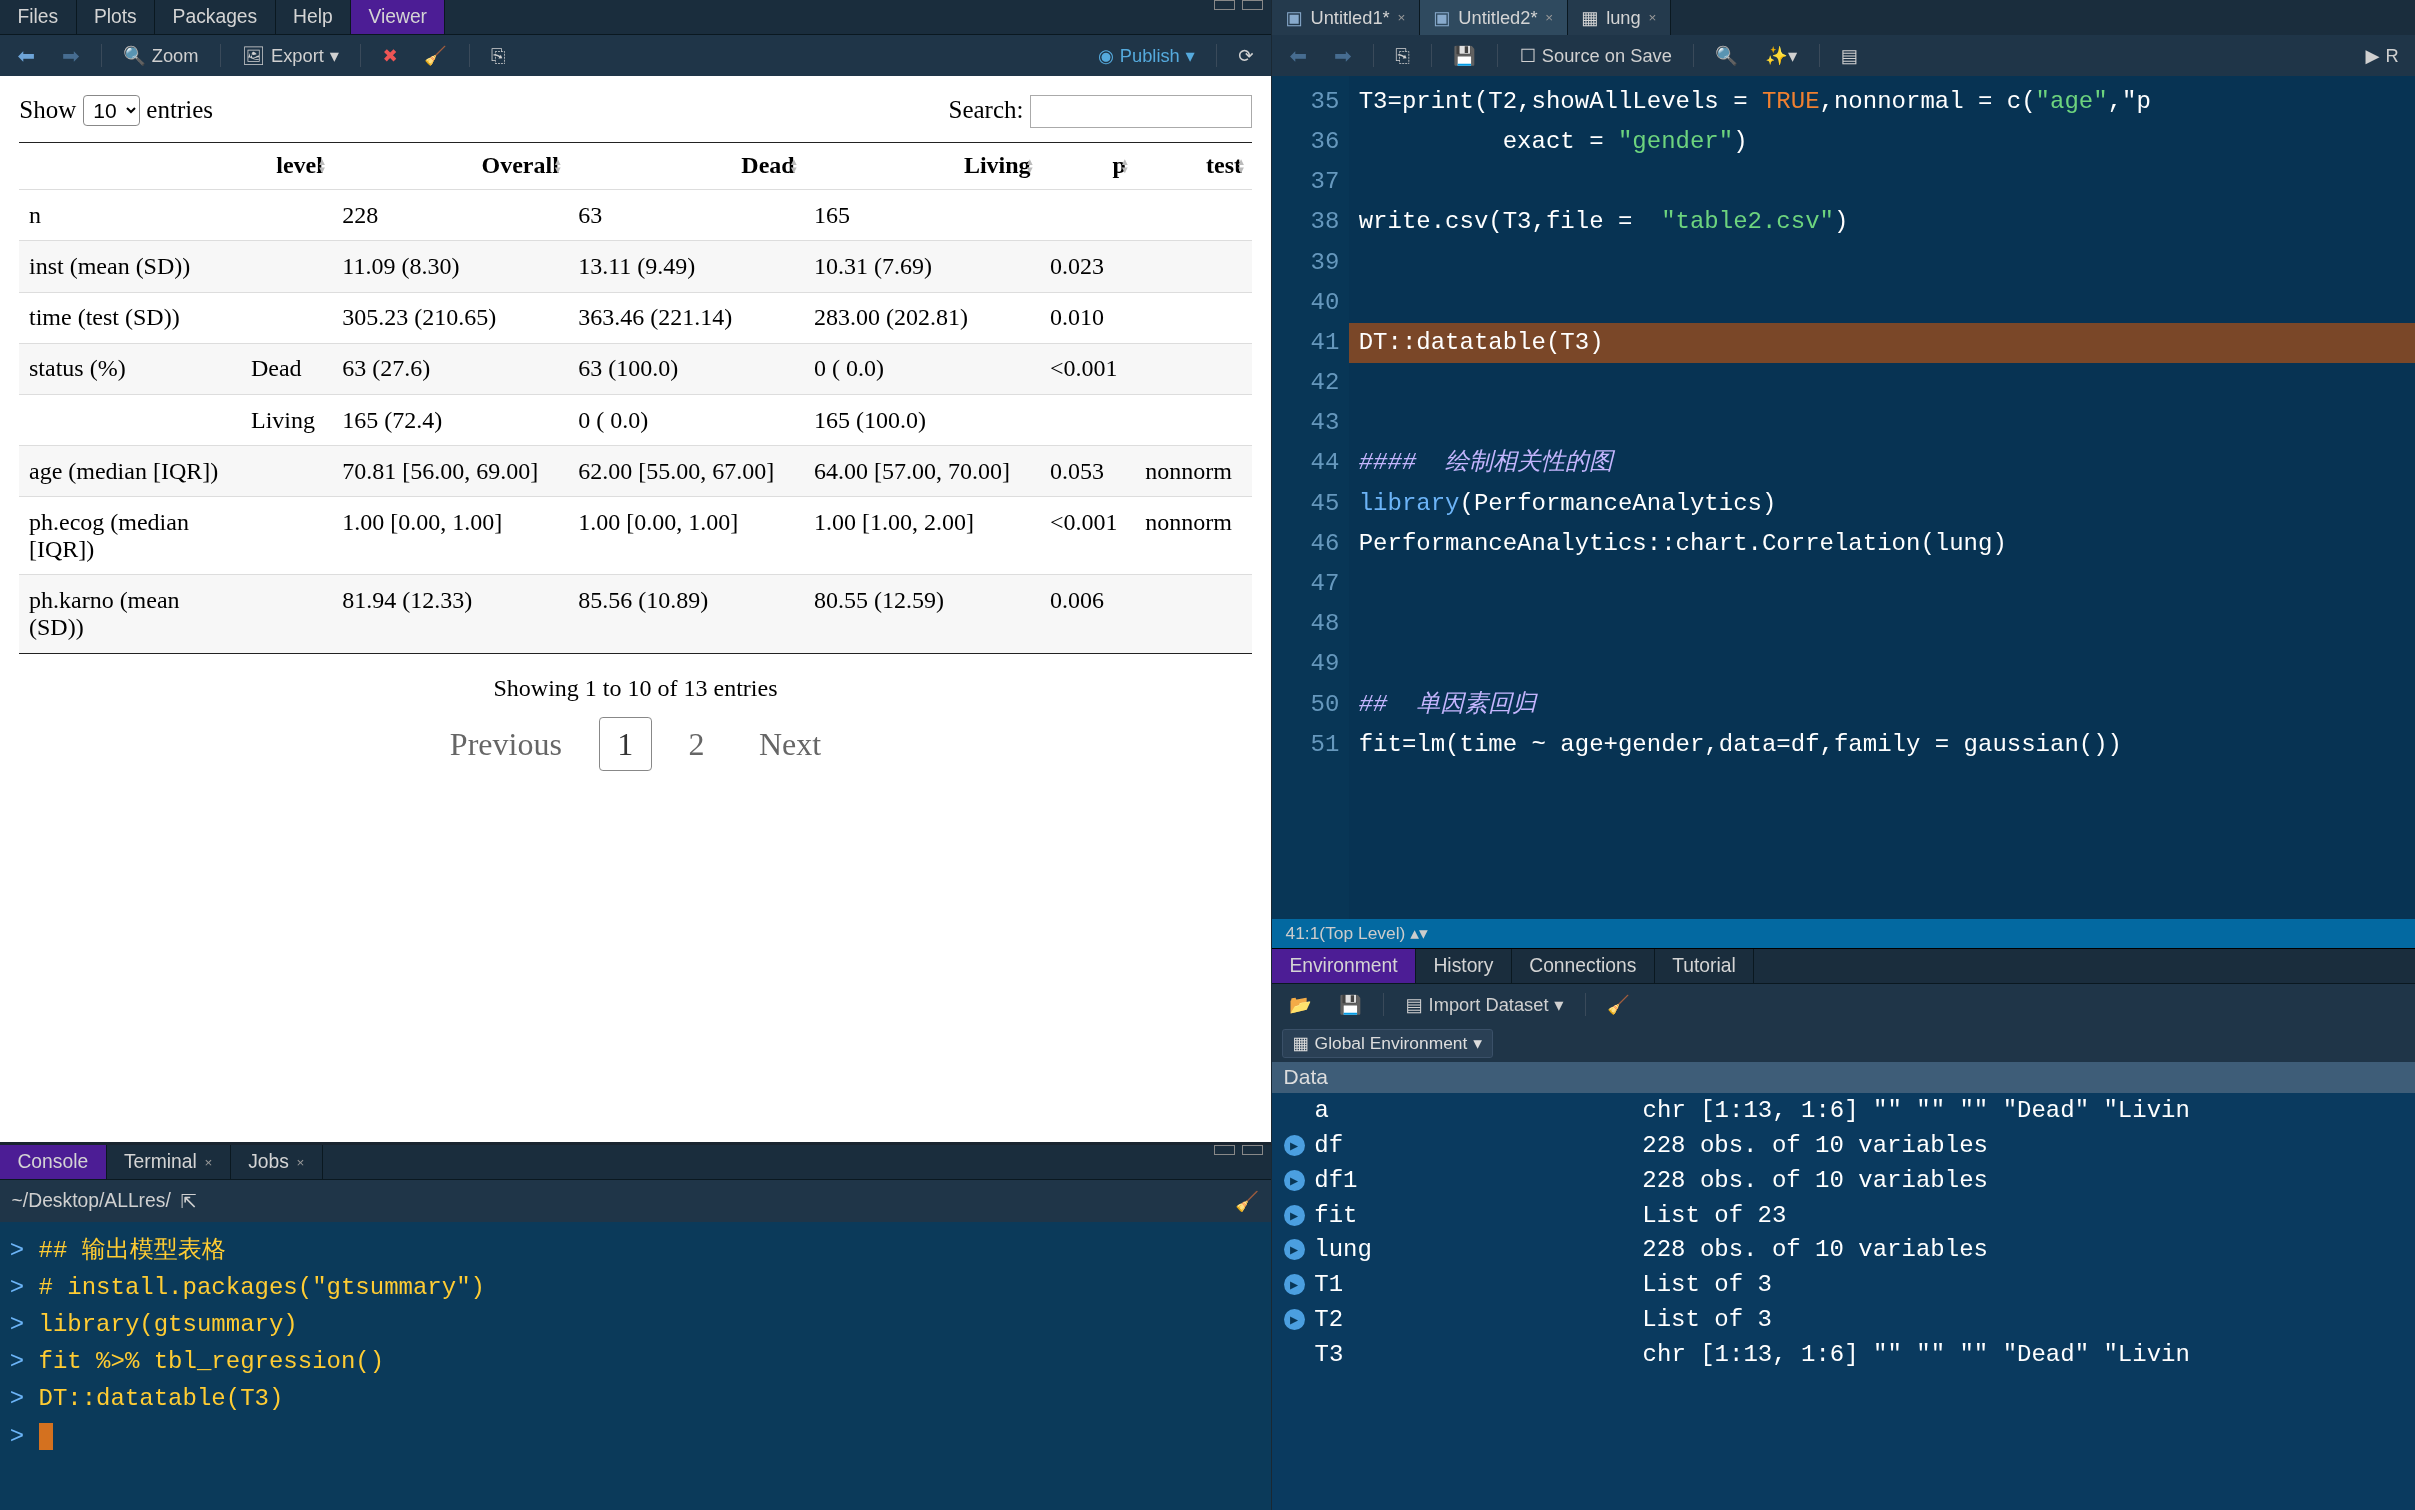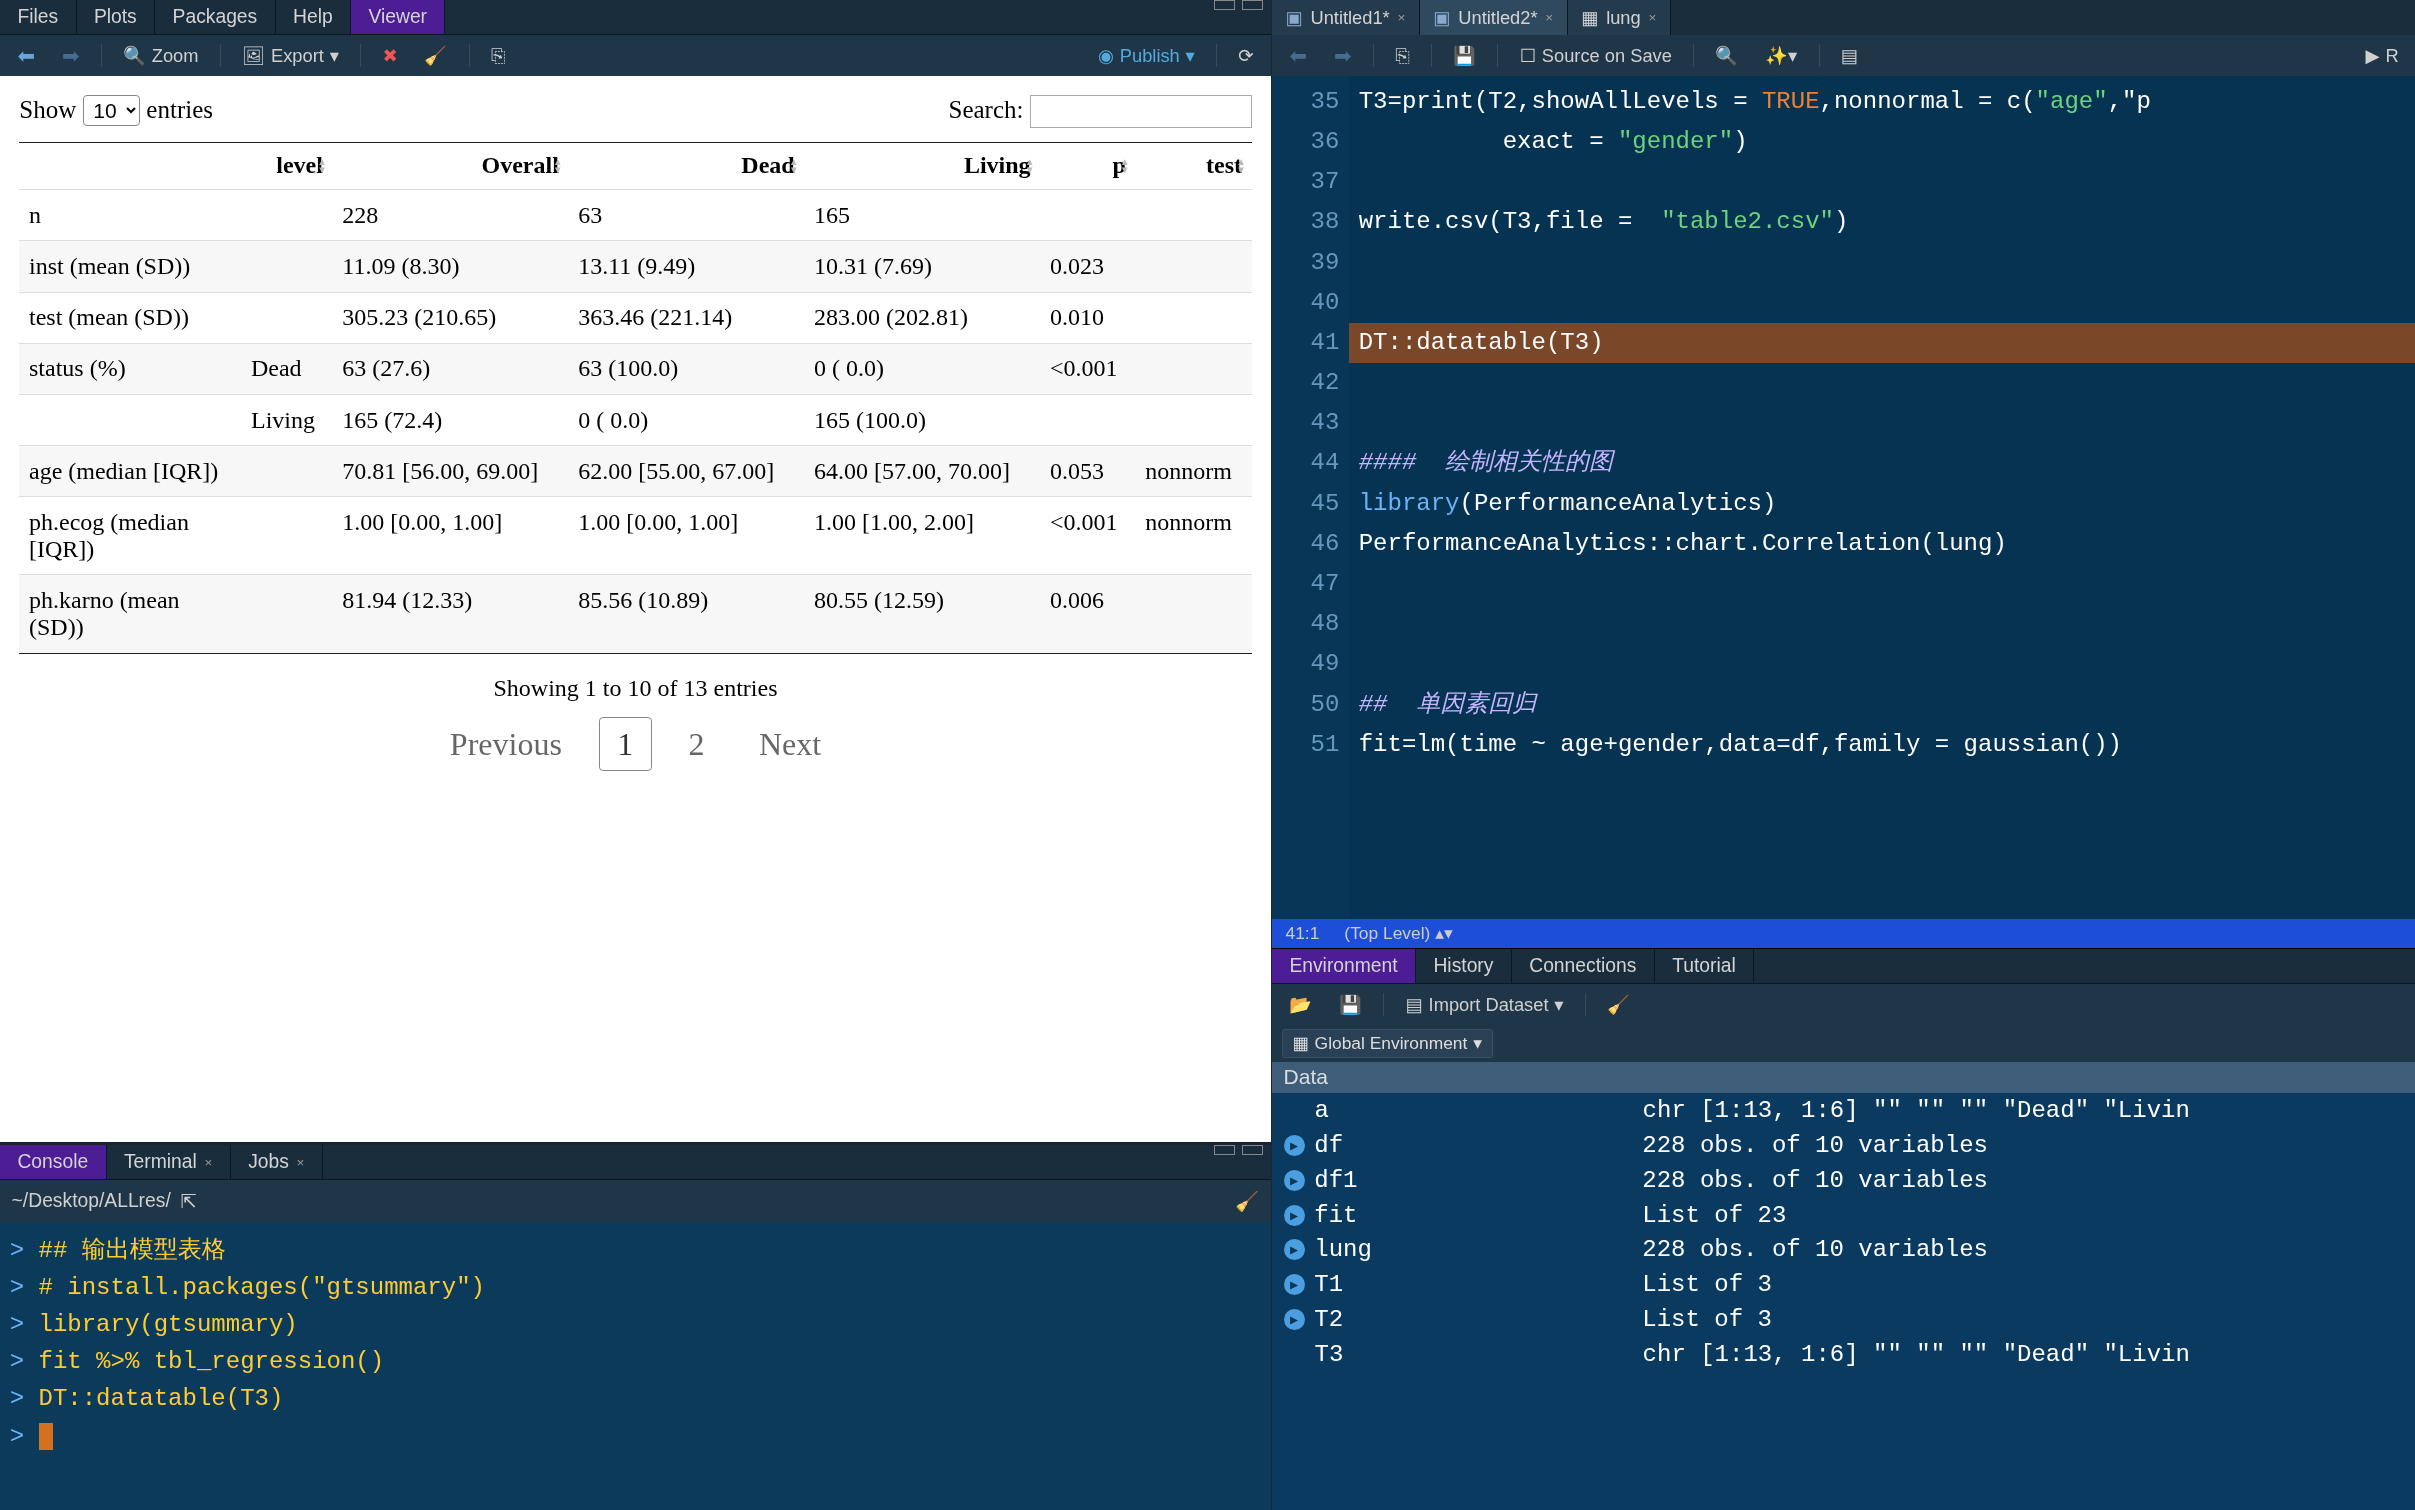--- a/index.html
+++ b/index.html
@@ -53,21 +53,21 @@
     .ed-tab.active { background: #2f4a5f; }
     .editor-body { display:flex; flex:1; background:#073353; font-family: 'Courier New', monospace; font-size:24px; overflow:hidden;}
     .gutter { width:77px; background:#083656; text-align:right; padding:5.8px 9.7px 5.8px 0; color:#6698bd; line-height:1.675; user-select:none;}
     .code { flex:1; padding:5.8px 0; line-height:1.675; white-space:pre; overflow:hidden;}
     .code .line { padding-left:9.7px; }
     .code .hl { background:#7a4728; display:block; }
     .tok-kw { color:#6cb4f7; }
     .tok-str { color:#6dd47e; }
     .tok-const { color:#f08030; }
     .tok-cmt { color:#c4b5fd; font-style:italic; }
-    .status-bar { background:#1d4ed8; height:29px; display:flex; align-items:center; padding:0 13.5px; gap:25px; font-size:17.4px; color:#ccc;}
+    .status-bar { background:#0369a1; height:29px; display:flex; align-items:center; padding:0 13.5px; font-size:17.4px; color:#ccc;}
 
     
     .env-pane { height:562px; display:flex; flex-direction:column; border-top:1px solid #000;}
     .env-scope { background:#1f3548; padding:3.9px 9.7px;}
     .env-scope-btn { display:inline-flex; align-items:center; gap:5.8px; background:#2a4055; border:1px solid #3a5068; padding:2.9px 9.7px; border-radius:2.9px; font-size:17.4px; color:#ddd; cursor:pointer;}
     .env-section { background:#3e5d78; padding:3.9px 11.6px; font-size:21px; color:#ddd;}
     .env-list { flex:1; overflow:auto; font-family:'Courier New',monospace; font-size:24px; background:#0a3a5f;}
     .env-row { display:flex; padding:3.9px 11.6px; align-items:center; }
     .env-expand { width:21px; height:21px; border-radius:50%; background:#4b9fe0; display:inline-flex; align-items:center; justify-content:center; margin-right:9.7px; font-size:13.5px; color:#083656;}
     .env-pad { width:31px; display:inline-block;}
@@ -152,21 +152,21 @@
             <tr>
               <td>inst (mean (SD))</td>
               <td></td>
               <td>11.09 (8.30)</td>
               <td>13.11 (9.49)</td>
               <td>10.31 (7.69)</td>
               <td>0.023</td>
               <td style="text-align: left;"></td>
             </tr>
             <tr>
-              <td>test (mean (SD))</td>
+              <td>time (test (SD))</td>
               <td></td>
               <td>305.23 (210.65)</td>
               <td>363.46 (221.14)</td>
               <td>283.00 (202.81)</td>
               <td>0.010</td>
               <td style="text-align: left;"></td>
             </tr>
             <tr>
               <td>status (%)</td>
               <td>Dead</td>

